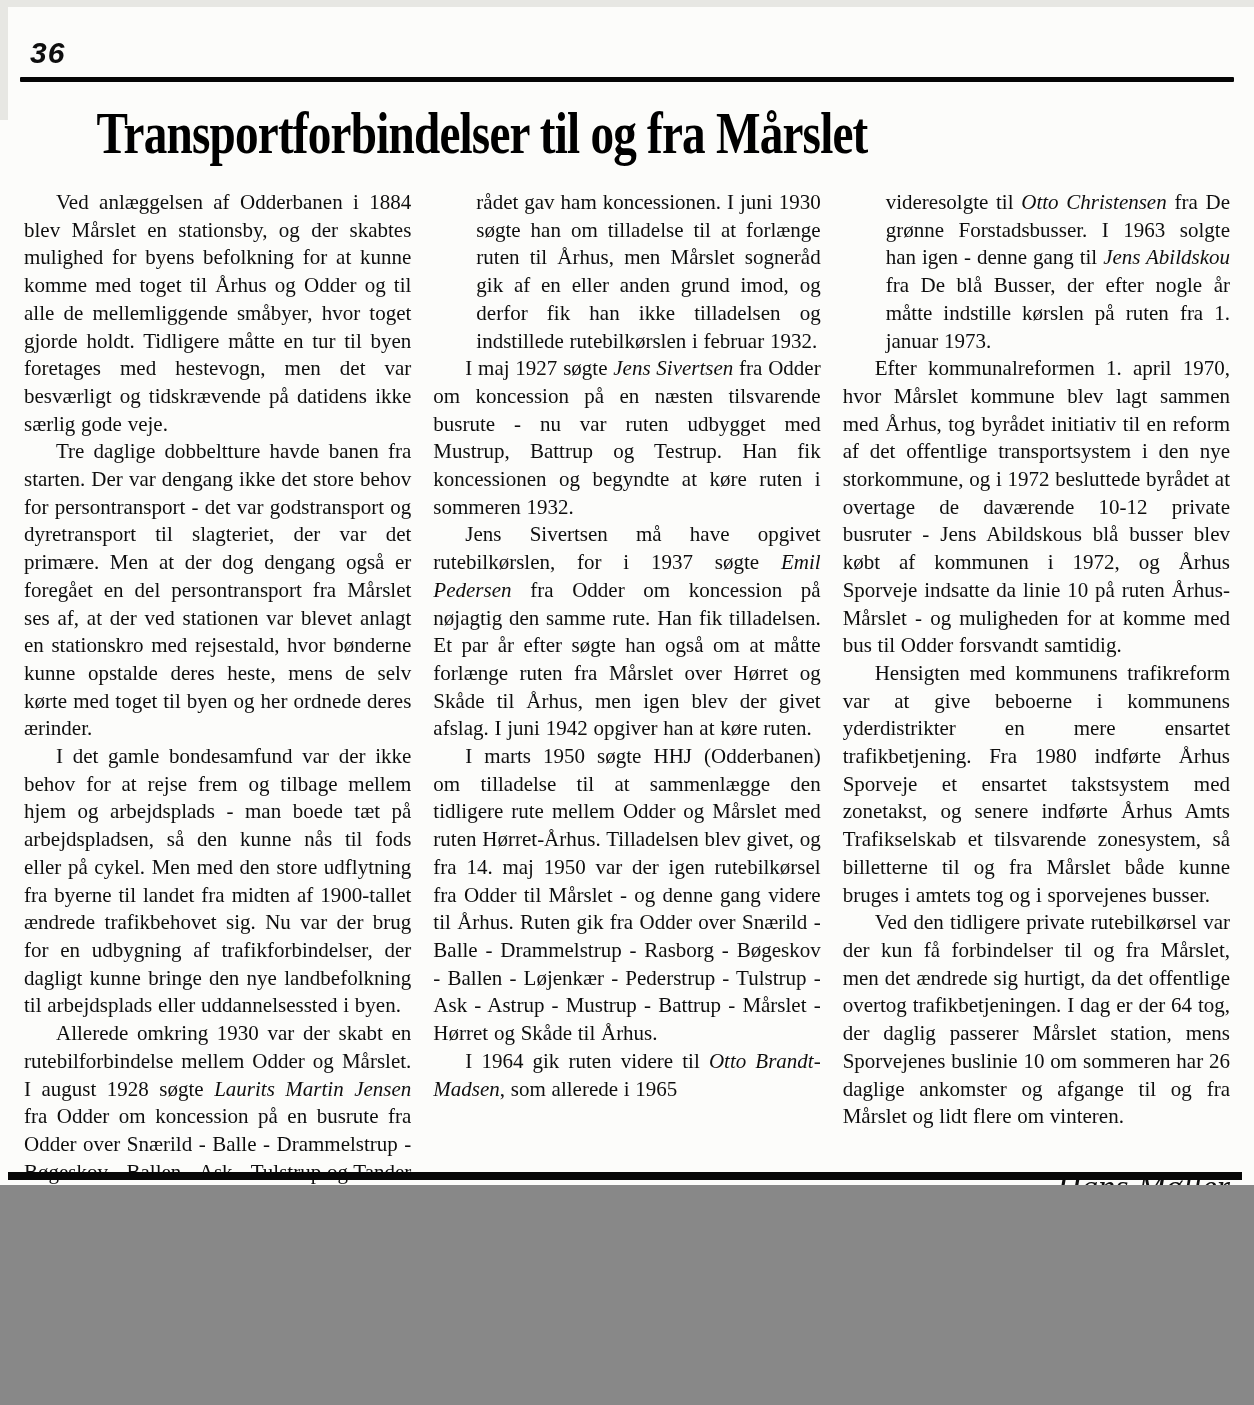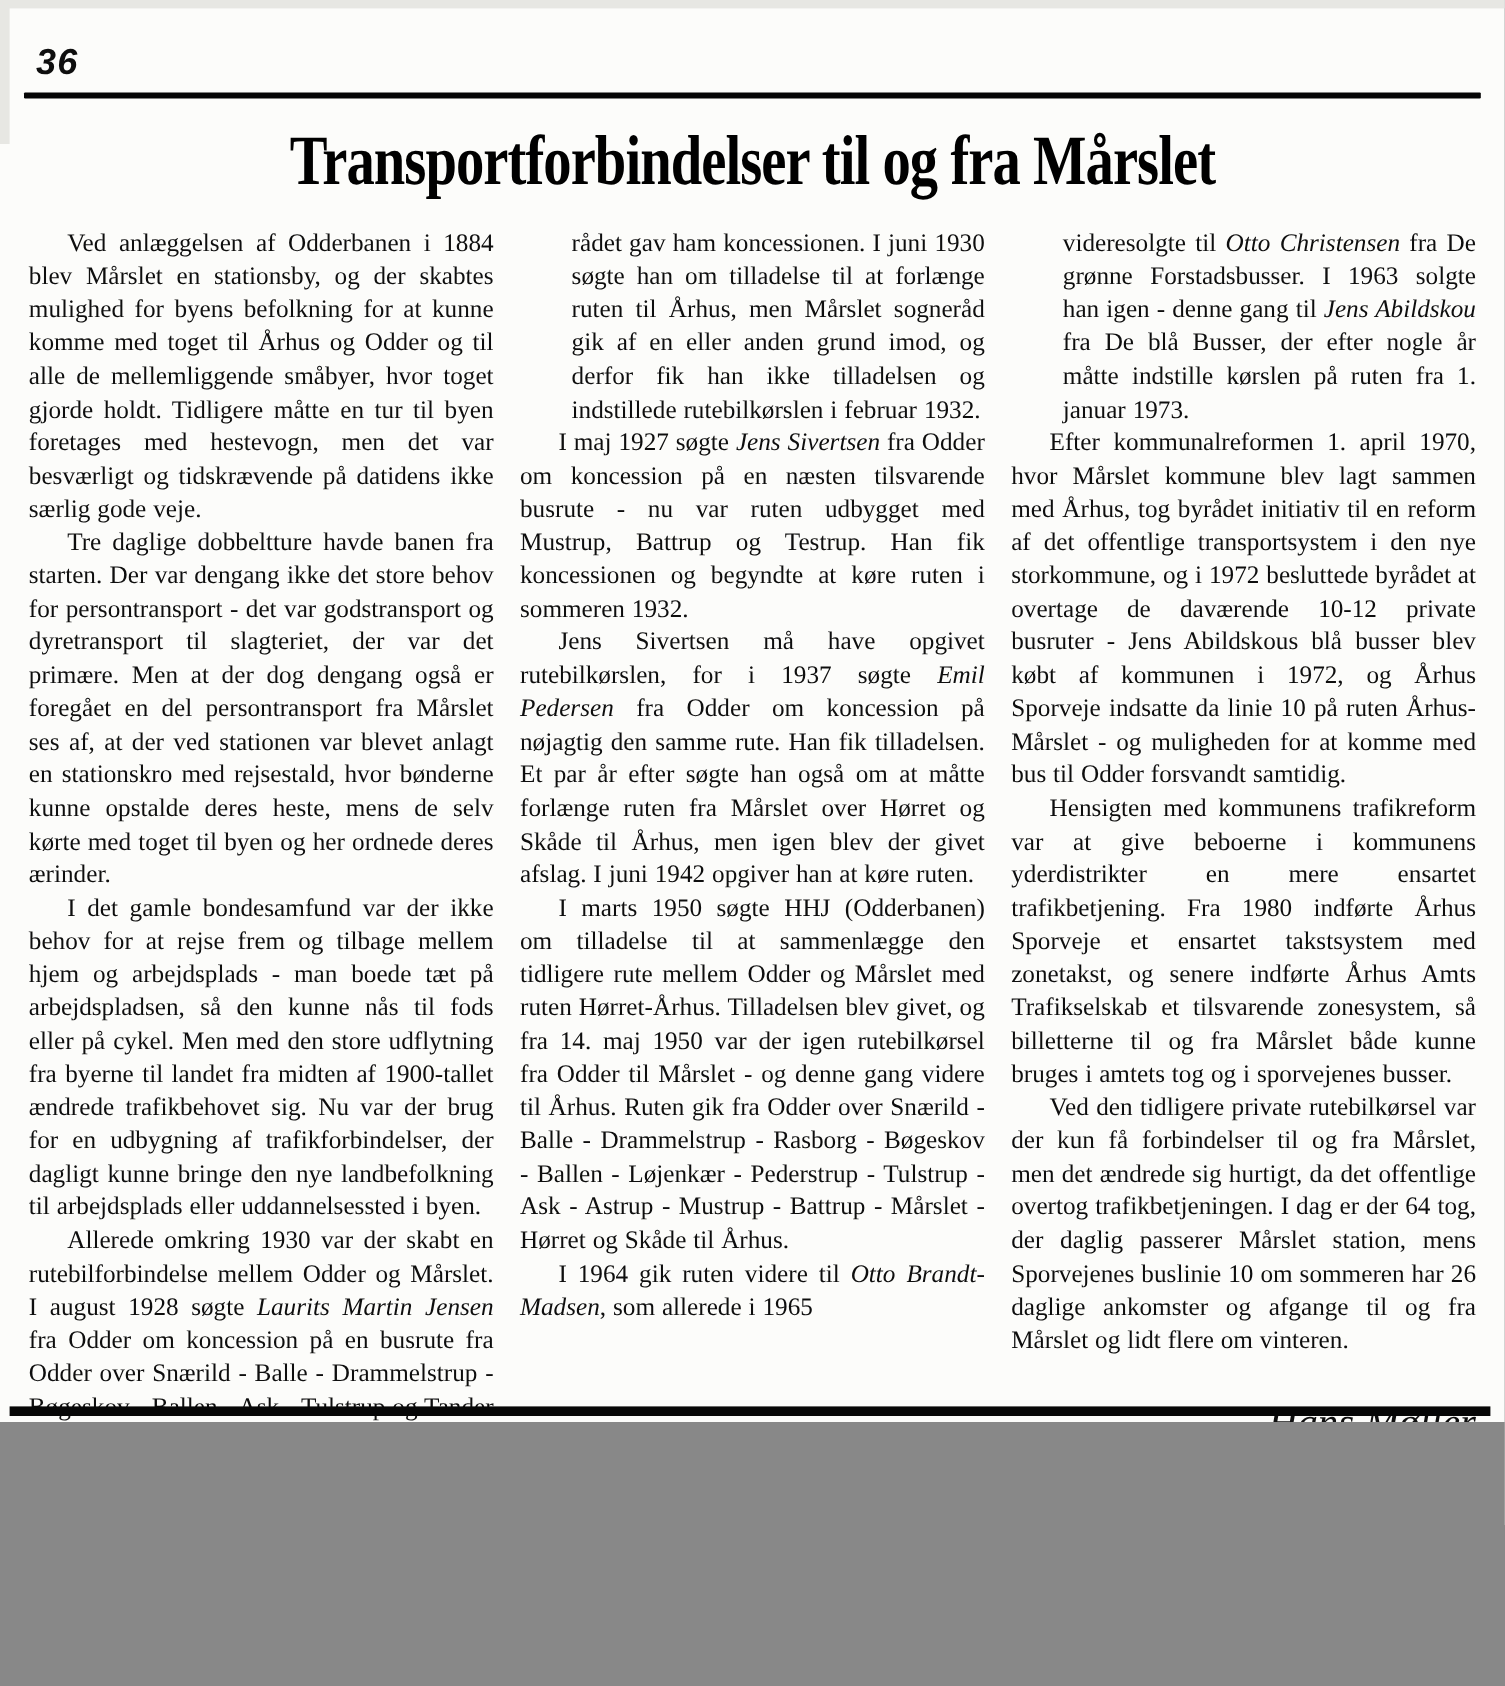--- a/index.html
+++ b/index.html
@@ -24,21 +24,21 @@
   }
   .masthead{
     position:absolute;left:0;right:0;top:38px;text-align:center;
     font-family:"Liberation Sans", sans-serif;
     font-weight:bold;font-style:italic;font-size:29px;line-height:1;
     white-space:pre;letter-spacing:0.5px;
   }
   .top-rule{position:absolute;bottom:0;left:20px;right:20px;height:5px;background:#050505;border-radius:1px;}
 
   .headline{
-    margin:20px 0 0 0;text-align:center;white-space:nowrap;
+    margin:20px 0 0 0;white-space:nowrap;
   }
   .headline-inner{
     display:inline-block;
     transform:scaleX(0.80);transform-origin:50% 50%;
     font-weight:bold;font-size:59px;line-height:62px;color:#000;
     letter-spacing:-1px;
   }
 
   .cols{
     display:flex;gap:22px;

